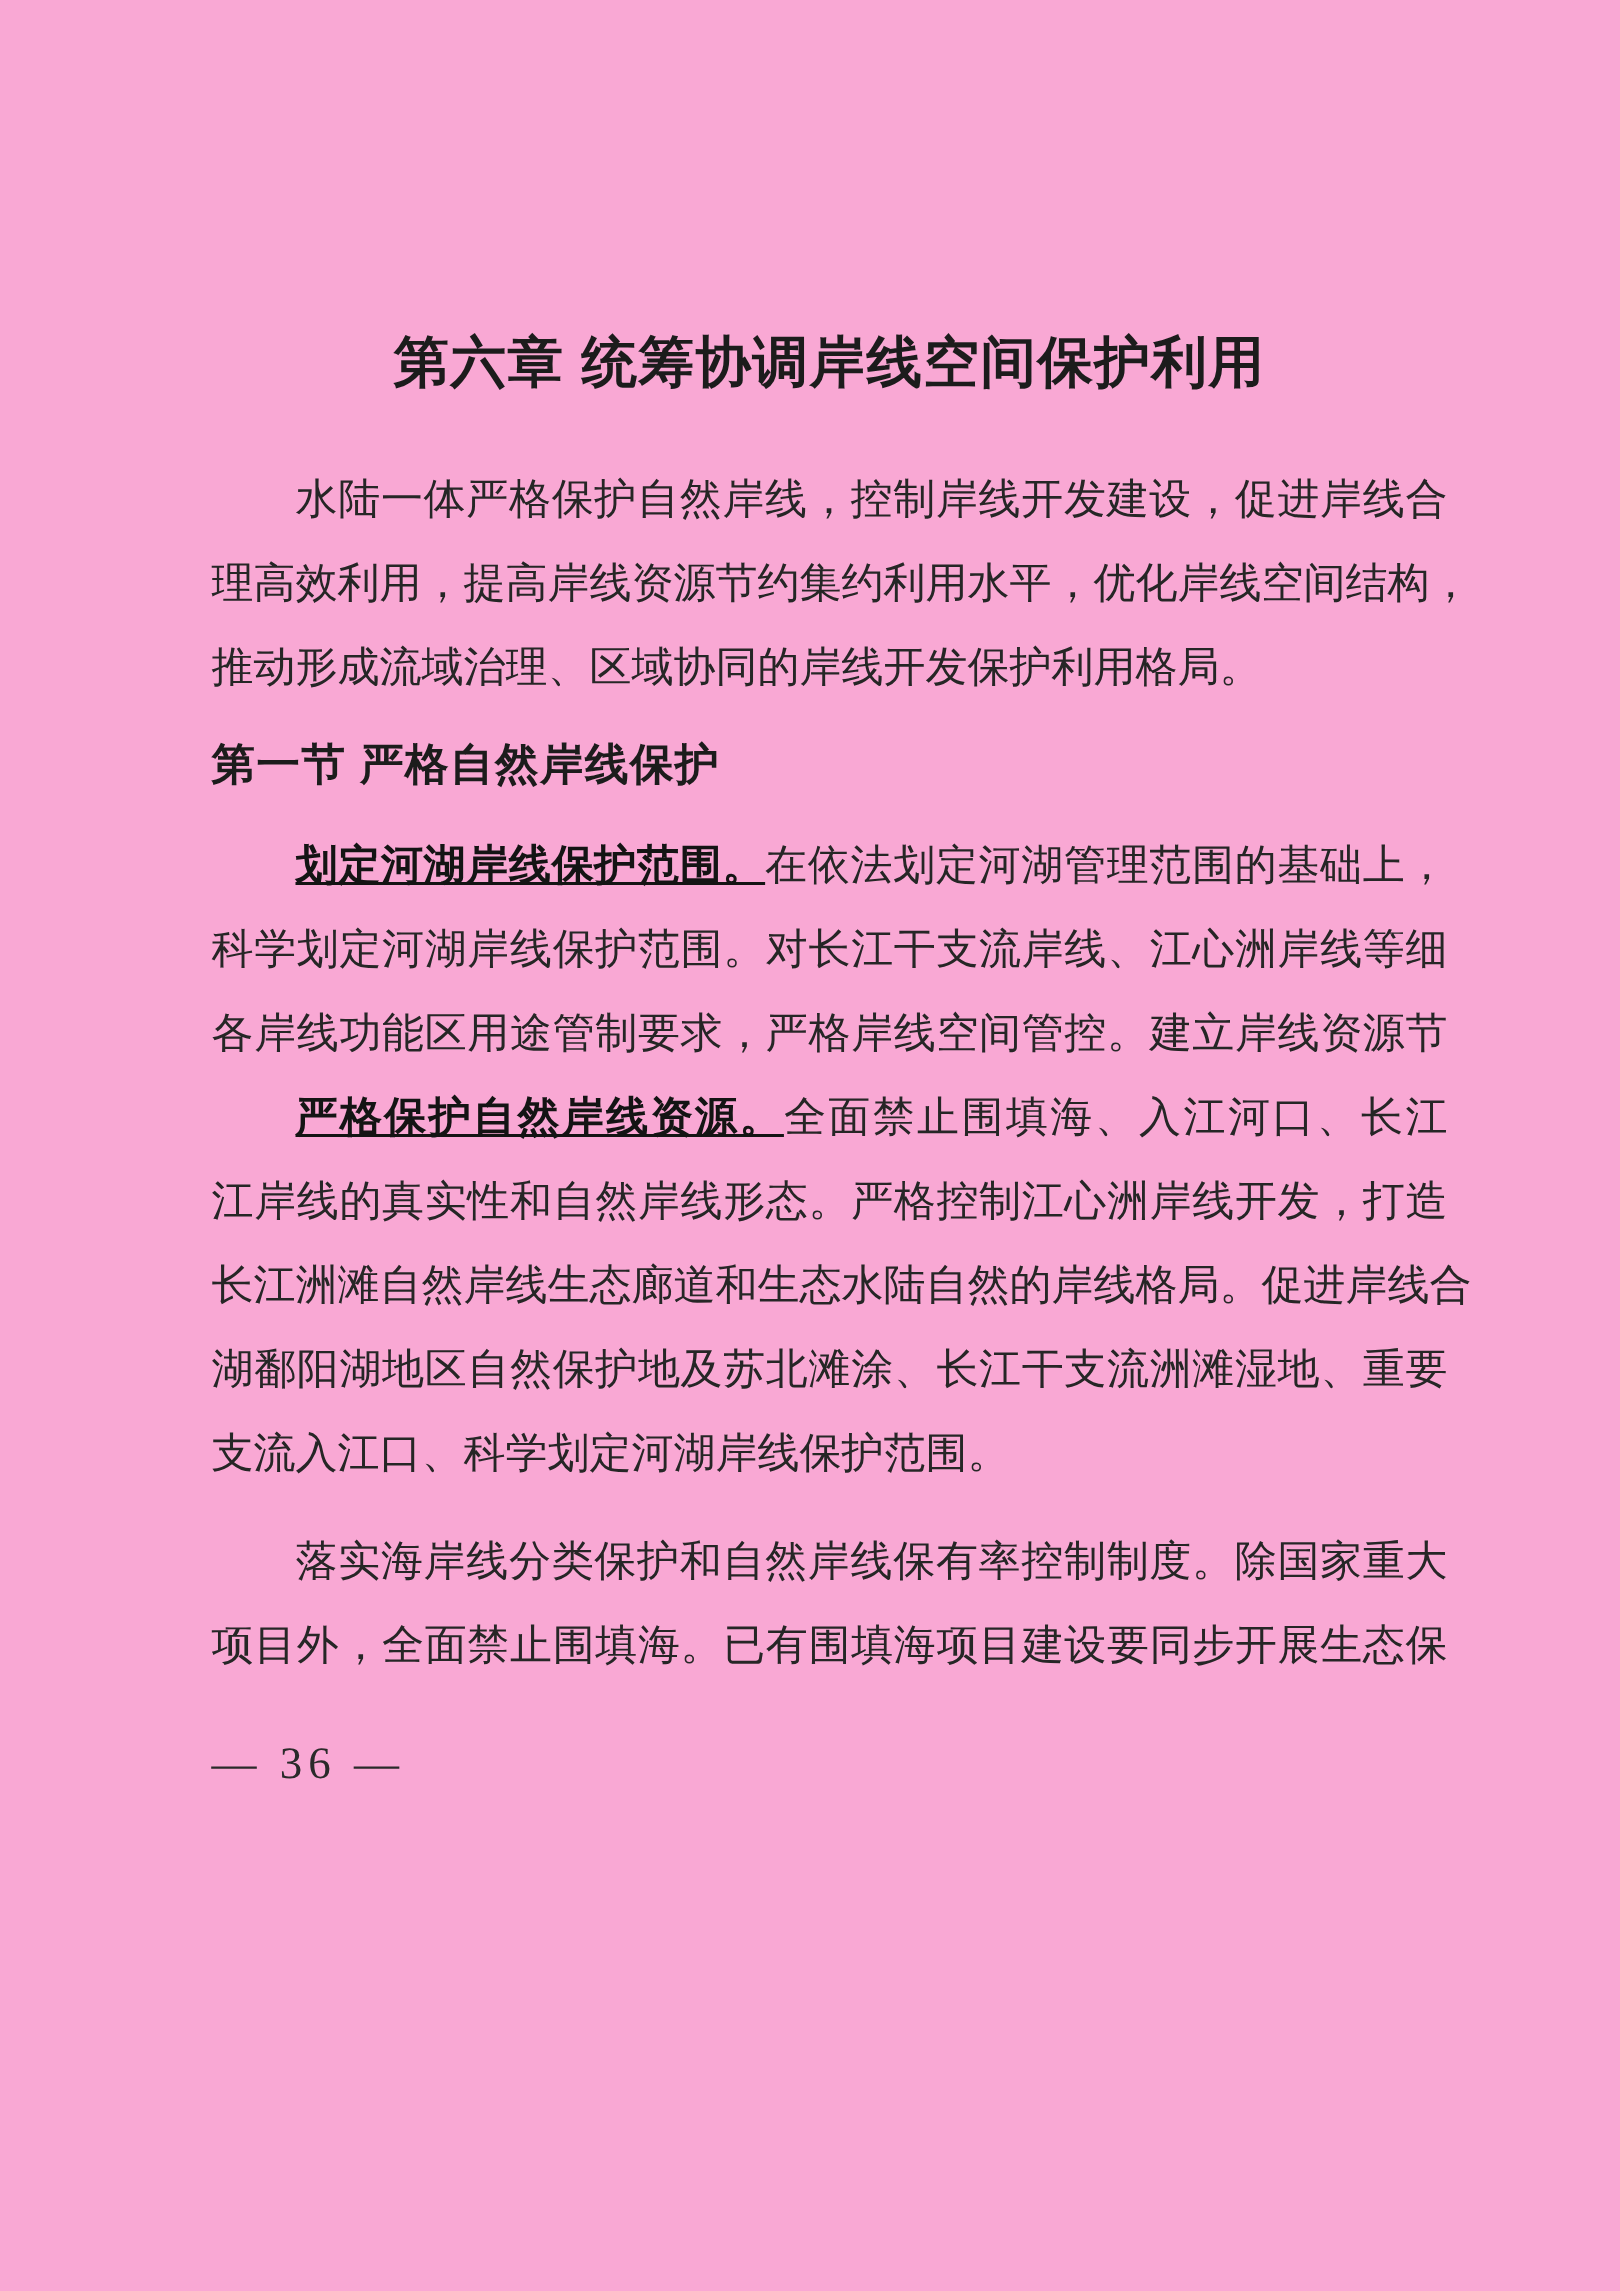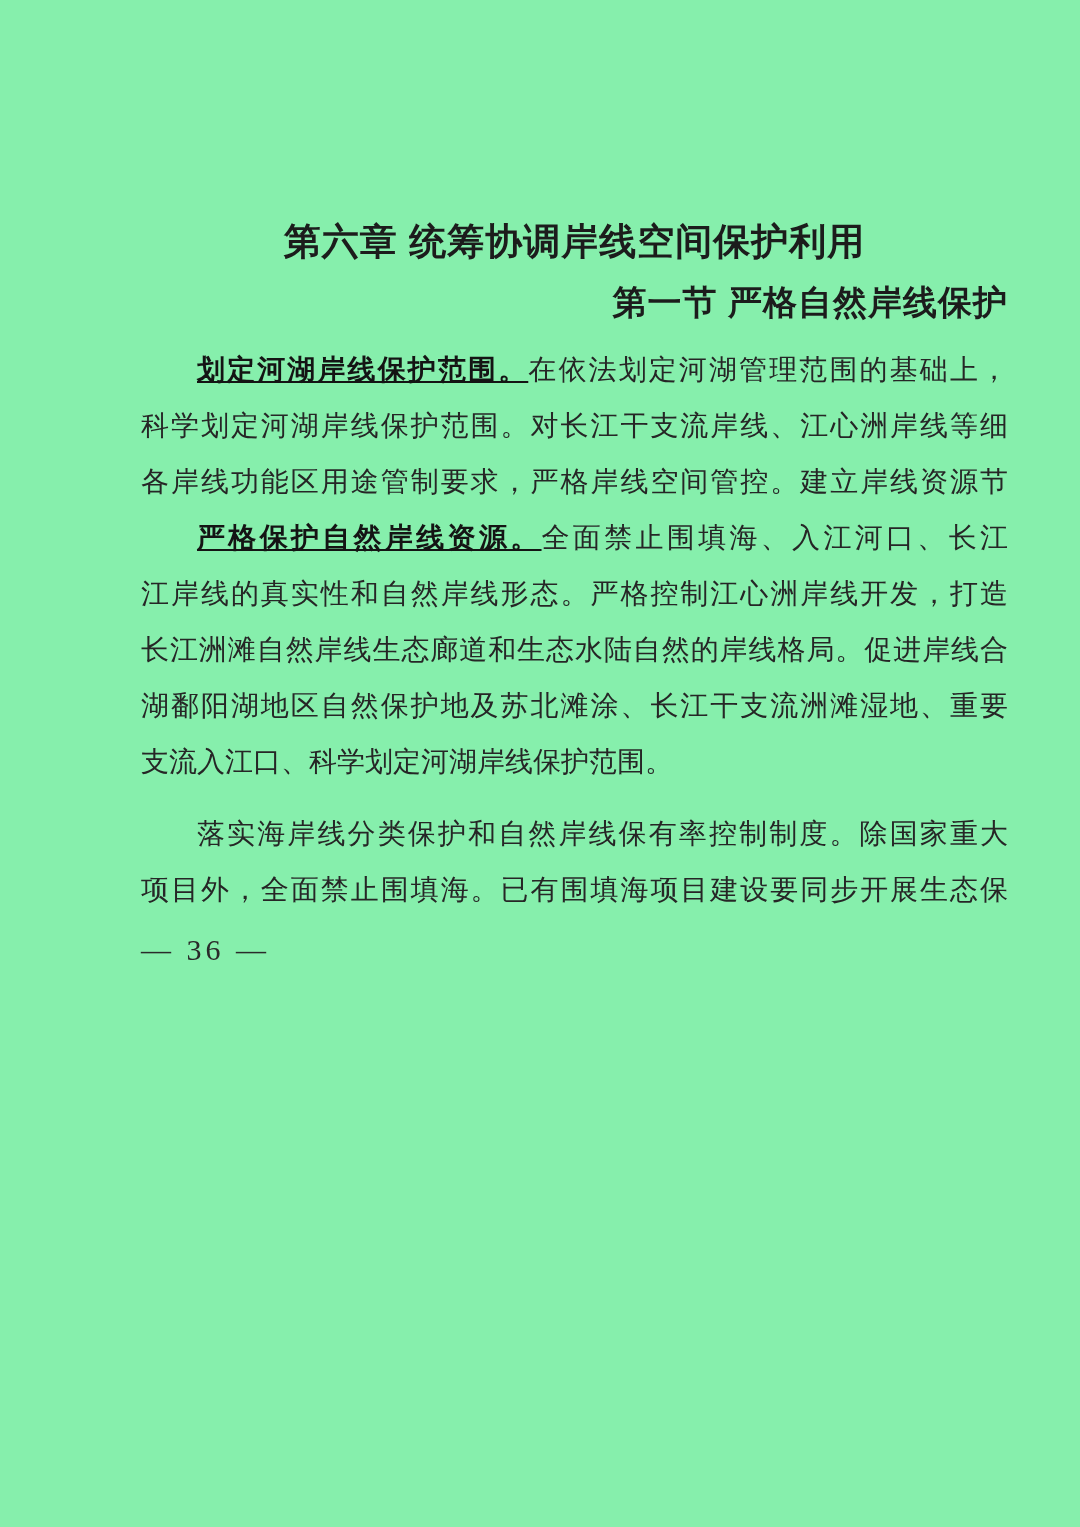--- a/index.html
+++ b/index.html
@@ -5,44 +5,44 @@
   html, body {
     margin: 0;
     padding: 0;
     background: #ffffff;
   }
   .page {
     position: relative;
     width: 1080px;
     height: 1527px;
     margin: 0 auto;
-    background: #86efac;
+    background: #f9a8d4;
     box-sizing: border-box;
-    padding: 218px 72px 0 141px;
+    padding: 218px 115px 0 141px;
     overflow: hidden;
     color: #212121;
     font-family: "Liberation Serif", serif;
   }
   .chapter-heading {
     margin: 0;
     font-family: "Liberation Sans", sans-serif;
     font-weight: 700;
     font-size: 37px;
     line-height: 48px;
     text-align: center;
     letter-spacing: 1px;
     color: #1c1c1c;
   }
   .section-heading {
     margin: 12px 0 0 0;
     font-family: "Liberation Sans", sans-serif;
     font-weight: 700;
-    font-size: 34px;
+    font-size: 29px;
     line-height: 48px;
-    text-align: right;
+    text-align: left;
     letter-spacing: 1px;
     color: #1c1c1c;
   }
   .para {
     margin: 0;
   }
   .para.intro   { margin-top: 40px; }
   .para.second  { margin-top: 16px; }
   .para.fourth  { margin-top: 16px; }
   .line {
@@ -50,35 +50,40 @@
     line-height: 56px;
     white-space: nowrap;
     text-align: justify;
     text-align-last: justify;
     color: #262626;
   }
   .line.indent { text-indent: 56px; }
   .line.last   { text-align-last: left; white-space: normal; }
   .lead-bold   { font-weight: 700; color: #141414; text-decoration: underline; }
   .page-number {
-    margin-top: 12px;
+    margin-top: 30px;
     font-size: 30px;
     line-height: 40px;
     letter-spacing: 4px;
     color: #2a2a2a;
     text-align: left;
   }
 </style>
 </head>
 <body>
 
 <div class="page">
 
   <h1 class="chapter-heading">第六章 统筹协调岸线空间保护利用</h1>
 
+  <div class="para intro">
+    <div class="line indent">水陆一体严格保护自然岸线，控制岸线开发建设，促进岸线合</div>
+    <div class="line">理高效利用，提高岸线资源节约集约利用水平，优化岸线空间结构，</div>
+    <div class="line last">推动形成流域治理、区域协同的岸线开发保护利用格局。</div>
+  </div>
 
   <h2 class="section-heading">第一节 严格自然岸线保护</h2>
 
   <div class="para second">
     <div class="line indent"><span class="lead-bold">划定河湖岸线保护范围。</span><span>在依法划定河湖管理范围的基础上，</span></div>
     <div class="line">科学划定河湖岸线保护范围。对长江干支流岸线、江心洲岸线等细</div>
     <div class="line">各岸线功能区用途管制要求，严格岸线空间管控。建立岸线资源节</div>
   </div>
 
   <div class="para">

